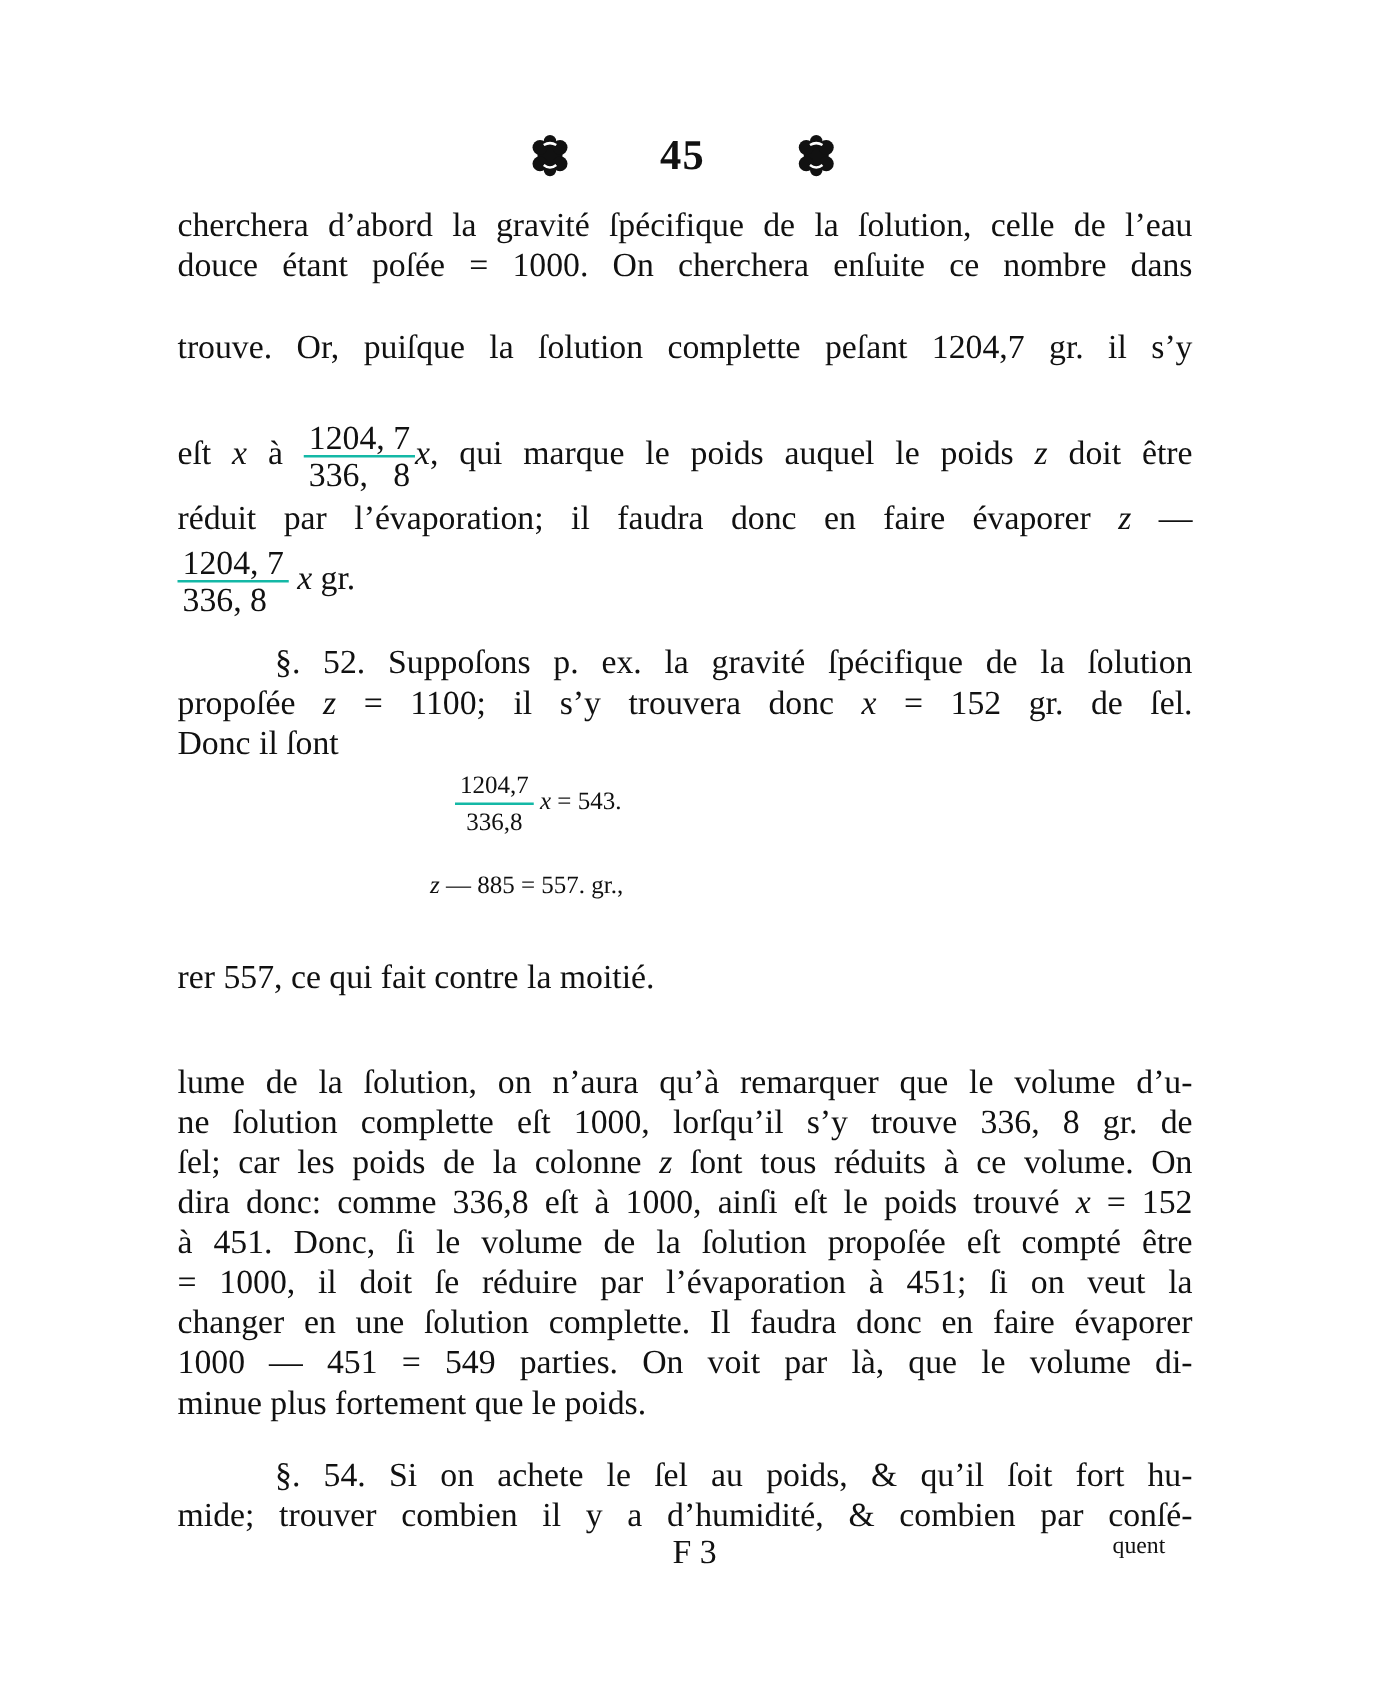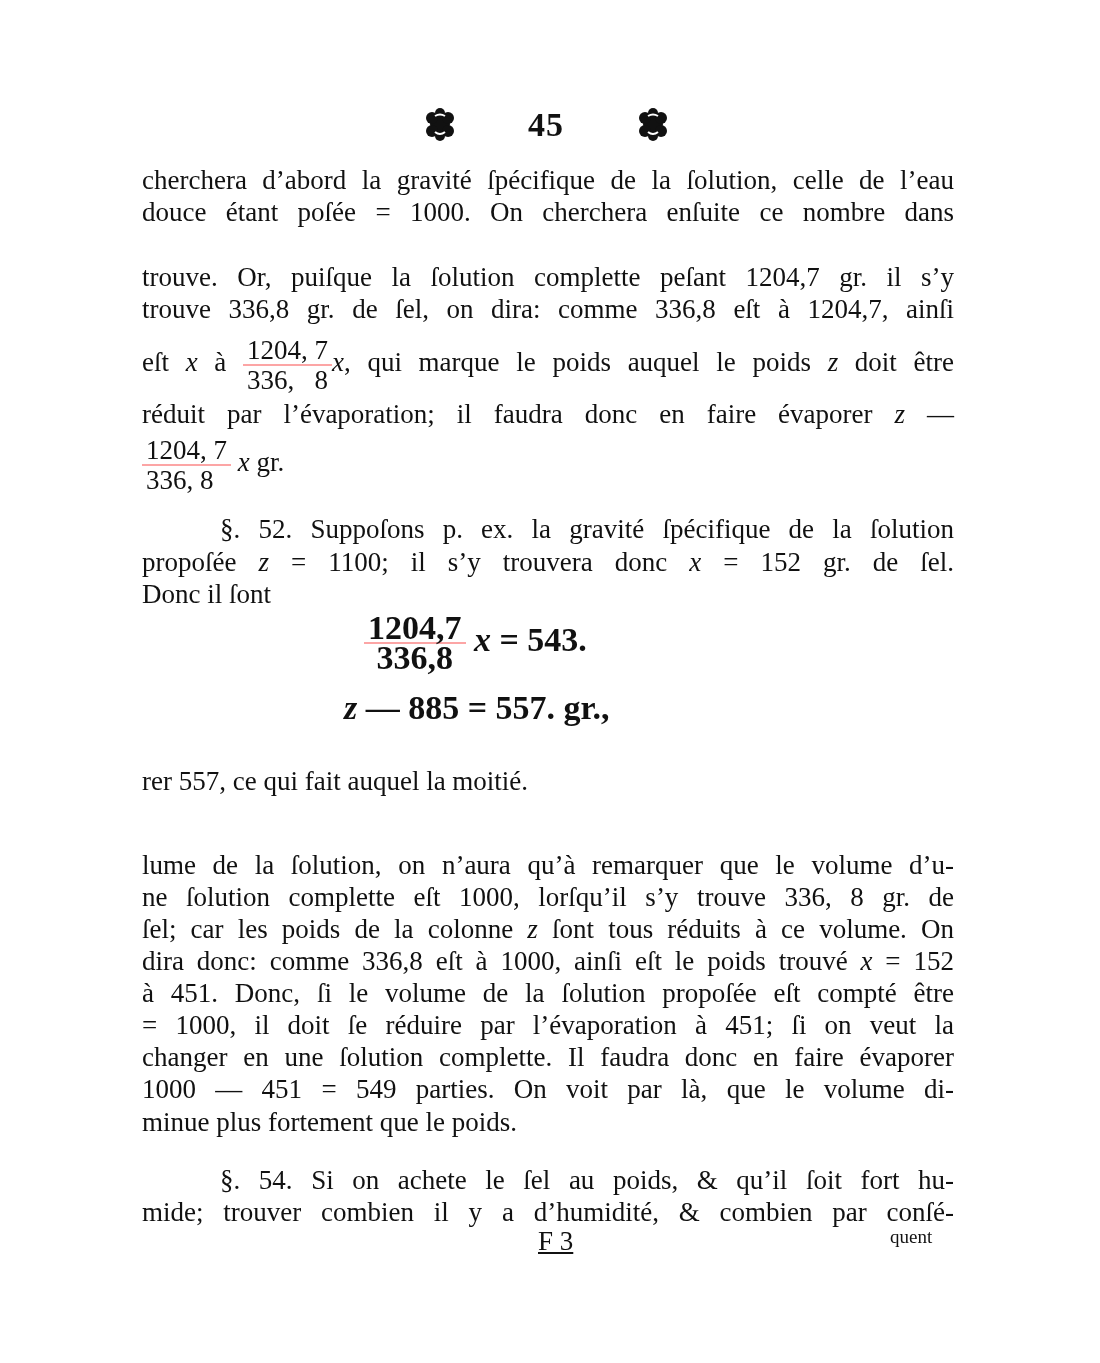--- a/index.html
+++ b/index.html
@@ -10,24 +10,24 @@
     .orn { position: absolute; top: 2px; width: 34px; height: 36px; }
     .orn.left { left: 423px; }
     .orn.right { left: 636px; }
     .pgnum { position: absolute; left: 528px; top: 2px; font-size: 34px; font-weight: bold; letter-spacing: 1px; }
     .line { position: absolute; left: 142px; width: 812px; font-size: 27px; line-height: 32px;
             white-space: nowrap; text-align: justify; text-align-last: justify; }
     .line.last { text-align-last: left; }
     .line.indent { padding-left: 78px; width: 734px; }
     .i { font-style: italic; }
     .frac { display: inline-block; vertical-align: middle; text-align: center; line-height: 28px; }
-    .frac .num { display: block; border-bottom: 2px solid #fca5a5; padding: 0 4px; }
+    .frac .num { display: block; border-bottom: 2px solid #14b8a6; padding: 0 4px; }
     .frac .den { display: block; padding: 0 4px; }
-    .eqline { position: absolute; font-size: 34px; line-height: 32px; white-space: nowrap; font-weight: bold; }
-    .footer-sig { position: absolute; left: 538px; top: 1226px; font-size: 27px; text-decoration: underline; }
+    .eqline { position: absolute; font-size: 20px; line-height: 32px; white-space: nowrap; }
+    .footer-sig { position: absolute; left: 538px; top: 1226px; font-size: 27px; }
     .catchword { position: absolute; left: 890px; top: 1226px; font-size: 19px; }
   </style>
 </head>
 <body>
 
 <div class="page">
 
   <div class="header">
     <svg class="orn left" viewBox="0 0 34 36">
       <circle cx="17" cy="18" r="10" fill="#111"></circle>
@@ -50,33 +50,32 @@
       <circle cx="17" cy="7" r="5" fill="#111"></circle>
         <circle cx="17" cy="30" r="5" fill="#111"></circle>
       <path d="M12 26 q5 4 10 0" stroke="#fff" stroke-width="2" fill="none"></path>
       <path d="M12 10 q5 -3 10 0" stroke="#fff" stroke-width="2" fill="none"></path>
     </svg>
   </div>
 
   <div class="line" style="top:164px">cherchera d’abord la gravité ſpécifique de la ſolution, celle de l’eau</div>
   <div class="line" style="top:196px">douce étant poſée = 1000. On cherchera enſuite ce nombre dans</div>
   <div class="line" style="top:261px">trouve. Or, puiſque la ſolution complette peſant 1204,7 gr. il s’y</div>
-  <div class="line" style="top:293px">trouve 336,8 gr. de ſel, on dira: comme 336,8 eſt à 1204,7, ainſi</div>
   <div class="line" style="top:336px; text-align-last:justify"><span>eſt </span><span class="i">x</span><span> à </span><span class="frac"><span class="num">1204, 7</span><span class="den">336, 8</span></span><span class="i">x</span><span>, qui marque le poids auquel le poids </span><span class="i">z</span><span> doit être</span></div>
   <div class="line" style="top:398px"><span>réduit par l’évaporation; il faudra donc en faire évaporer </span><span class="i">z</span><span> —</span></div>
   <div class="line last" style="top:436px"><span class="frac"><span class="num">1204, 7</span><span class="den">336, 8</span></span> <span class="i">x</span><span> gr.</span></div>
 
   <div class="line indent" style="top:513px">§. 52. Suppoſons p. ex. la gravité ſpécifique de la ſolution</div>
   <div class="line" style="top:546px"><span>propoſée </span><span class="i">z</span><span> = 1100; il s’y trouvera donc </span><span class="i">x</span><span> = 152 gr. de ſel.</span></div>
   <div class="line last" style="top:578px">Donc il ſont</div>
 
   <div class="eqline" style="left:364px; top:614px"><span class="frac"><span class="num">1204,7</span><span class="den">336,8</span></span> <span class="i">x</span><span> = 543.</span></div>
   <div class="eqline" style="left:344px; top:692px"><span class="i">z</span><span> — 885 = 557. gr.,</span></div>
 
-  <div class="line last" style="top:765px">rer 557, ce qui fait auquel la moitié.</div>
+  <div class="line last" style="top:765px">rer 557, ce qui fait contre la moitié.</div>
 
   <div class="line" style="top:849px">lume de la ſolution, on n’aura qu’à remarquer que le volume d’u-</div>
   <div class="line" style="top:881px">ne ſolution complette eſt 1000, lorſqu’il s’y trouve 336, 8 gr. de</div>
   <div class="line" style="top:913px"><span>ſel; car les poids de la colonne </span><span class="i">z</span><span> ſont tous réduits à ce volume. On</span></div>
   <div class="line" style="top:945px"><span>dira donc: comme 336,8 eſt à 1000, ainſi eſt le poids trouvé </span><span class="i">x</span><span> = 152</span></div>
   <div class="line" style="top:977px">à 451. Donc, ſi le volume de la ſolution propoſée eſt compté être</div>
   <div class="line" style="top:1009px">= 1000, il doit ſe réduire par l’évaporation à 451; ſi on veut la</div>
   <div class="line" style="top:1041px">changer en une ſolution complette. Il faudra donc en faire évaporer</div>
   <div class="line" style="top:1073px">1000 — 451 = 549 parties. On voit par là, que le volume di-</div>
   <div class="line last" style="top:1106px">minue plus fortement que le poids.</div>

